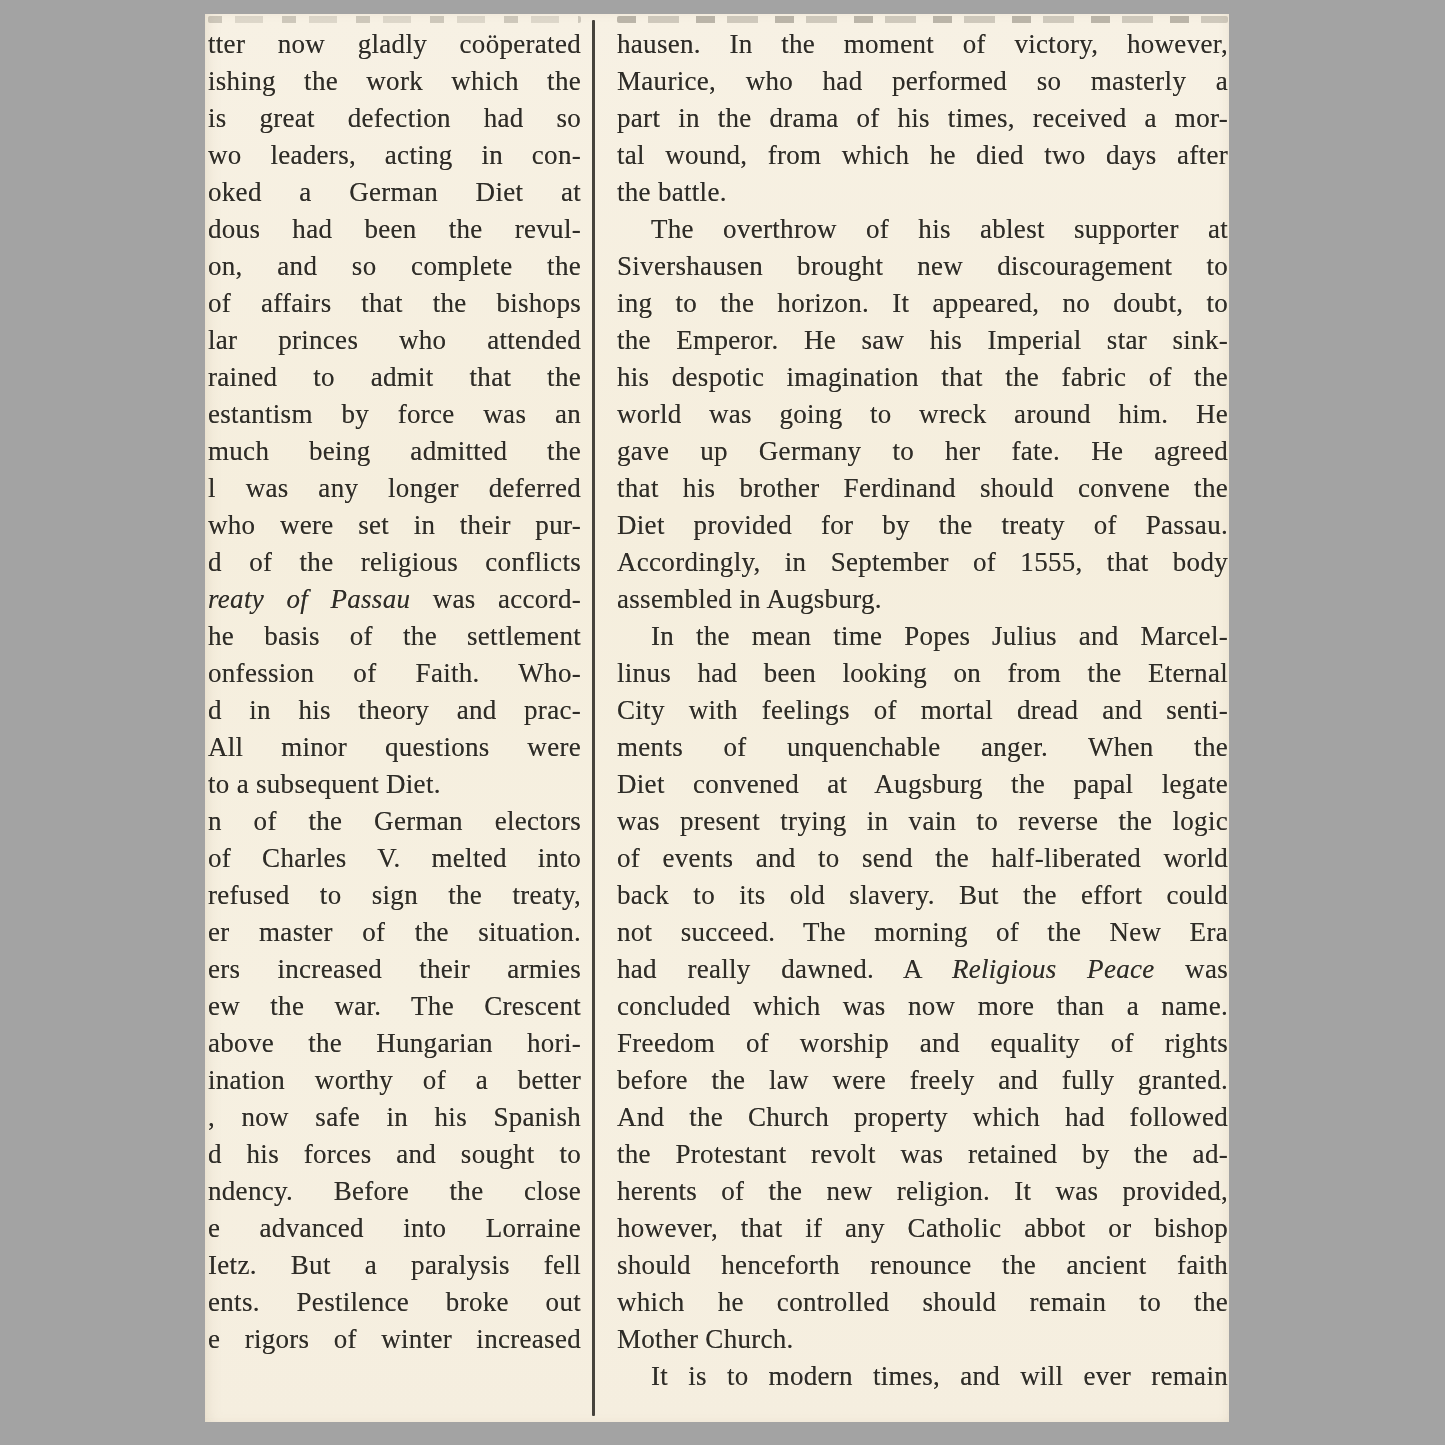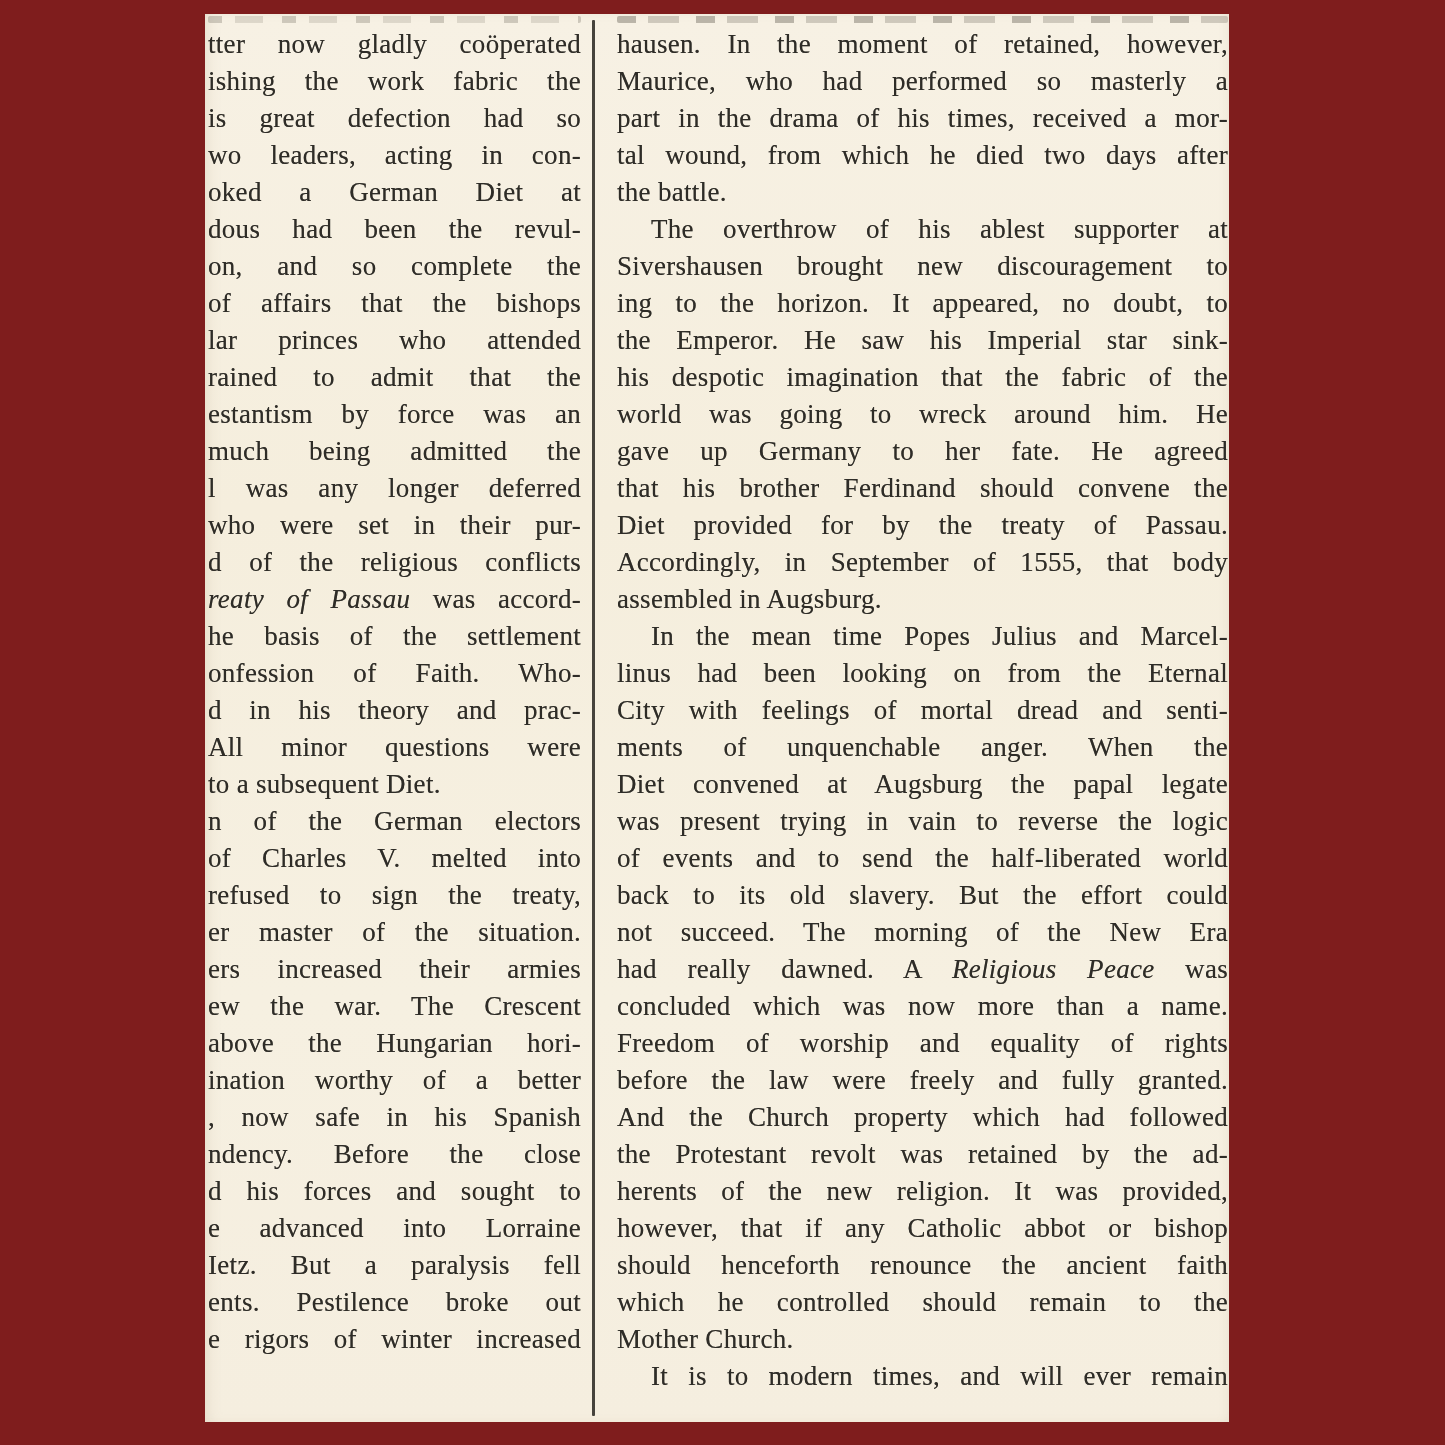--- a/index.html
+++ b/index.html
@@ -8,21 +8,21 @@
     padding: 0;
     background: #ffffff;
     width: 1445px;
     height: 1445px;
     overflow: hidden;
   }
   #canvas {
     position: relative;
     width: 1445px;
     height: 1445px;
-    background: #7f1d1d;
+    background: #a3a3a3;
   }
   #paper {
     position: absolute;
     left: 205px;
     top: 14px;
     width: 1024px;
     height: 1408px;
     background: linear-gradient(180deg, #f7f1e4 0%, #f5eedd 35%, #f6f0e1 70%, #f5eedf 100%);
     overflow: hidden;
     box-shadow: inset 8px 0 18px -12px rgba(150,130,95,0.35),
@@ -88,21 +88,21 @@
 </head>
 <body>
 
 <div id="canvas">
   <div id="paper">
     <div class="frag left"></div>
     <div class="frag right"></div>
     <div class="rule"></div>
     <div class="col left" id="col-left">
         <div class="tl"><span>tter now gladly coöperated</span></div>
-        <div class="tl"><span>ishing the work fabric the</span></div>
+        <div class="tl"><span>ishing the work which the</span></div>
         <div class="tl"><span>is great defection had so</span></div>
         <div class="tl"><span>wo leaders, acting in con-</span></div>
         <div class="tl"><span>oked a German Diet at</span></div>
         <div class="tl"><span>dous had been the revul-</span></div>
         <div class="tl"><span>on, and so complete the</span></div>
         <div class="tl"><span>of affairs that the bishops</span></div>
         <div class="tl"><span>lar princes who attended</span></div>
         <div class="tl"><span>rained to admit that the</span></div>
         <div class="tl"><span>estantism by force was an</span></div>
         <div class="tl"><span>much being admitted the</span></div>
@@ -117,29 +117,29 @@
         <div class="tl end"><span>to a subsequent Diet.</span></div>
         <div class="tl"><span>n of the German electors</span></div>
         <div class="tl"><span>of Charles V. melted into</span></div>
         <div class="tl"><span>refused to sign the treaty,</span></div>
         <div class="tl"><span>er master of the situation.</span></div>
         <div class="tl"><span>ers increased their armies</span></div>
         <div class="tl"><span>ew the war.  The Crescent</span></div>
         <div class="tl"><span>above the Hungarian hori-</span></div>
         <div class="tl"><span>ination worthy of a better</span></div>
         <div class="tl"><span>, now safe in his Spanish</span></div>
+        <div class="tl"><span>d his forces and sought to</span></div>
         <div class="tl"><span>ndency.  Before the close</span></div>
-        <div class="tl"><span>d his forces and sought to</span></div>
         <div class="tl"><span>e advanced into Lorraine</span></div>
         <div class="tl"><span>Ietz.  But a paralysis fell</span></div>
         <div class="tl"><span>ents.  Pestilence broke out</span></div>
         <div class="tl"><span>e rigors of winter increased</span></div>
       </div>
     <div class="col right" id="col-right">
-        <div class="tl"><span>hausen.  In the moment of retained, however,</span></div>
+        <div class="tl"><span>hausen.  In the moment of victory, however,</span></div>
         <div class="tl"><span>Maurice, who had performed so masterly a</span></div>
         <div class="tl"><span>part in the drama of his times, received a mor-</span></div>
         <div class="tl"><span>tal wound, from which he died two days after</span></div>
         <div class="tl end"><span>the battle.</span></div>
         <div class="tl ind"><span>The overthrow of his ablest supporter at</span></div>
         <div class="tl"><span>Sivershausen brought new discouragement to</span></div>
         <div class="tl"><span>ing to the horizon.  It appeared, no doubt, to</span></div>
         <div class="tl"><span>the Emperor.  He saw his Imperial star sink-</span></div>
         <div class="tl"><span>his despotic imagination that the fabric of the</span></div>
         <div class="tl"><span>world was going to wreck around him.  He</span></div>

